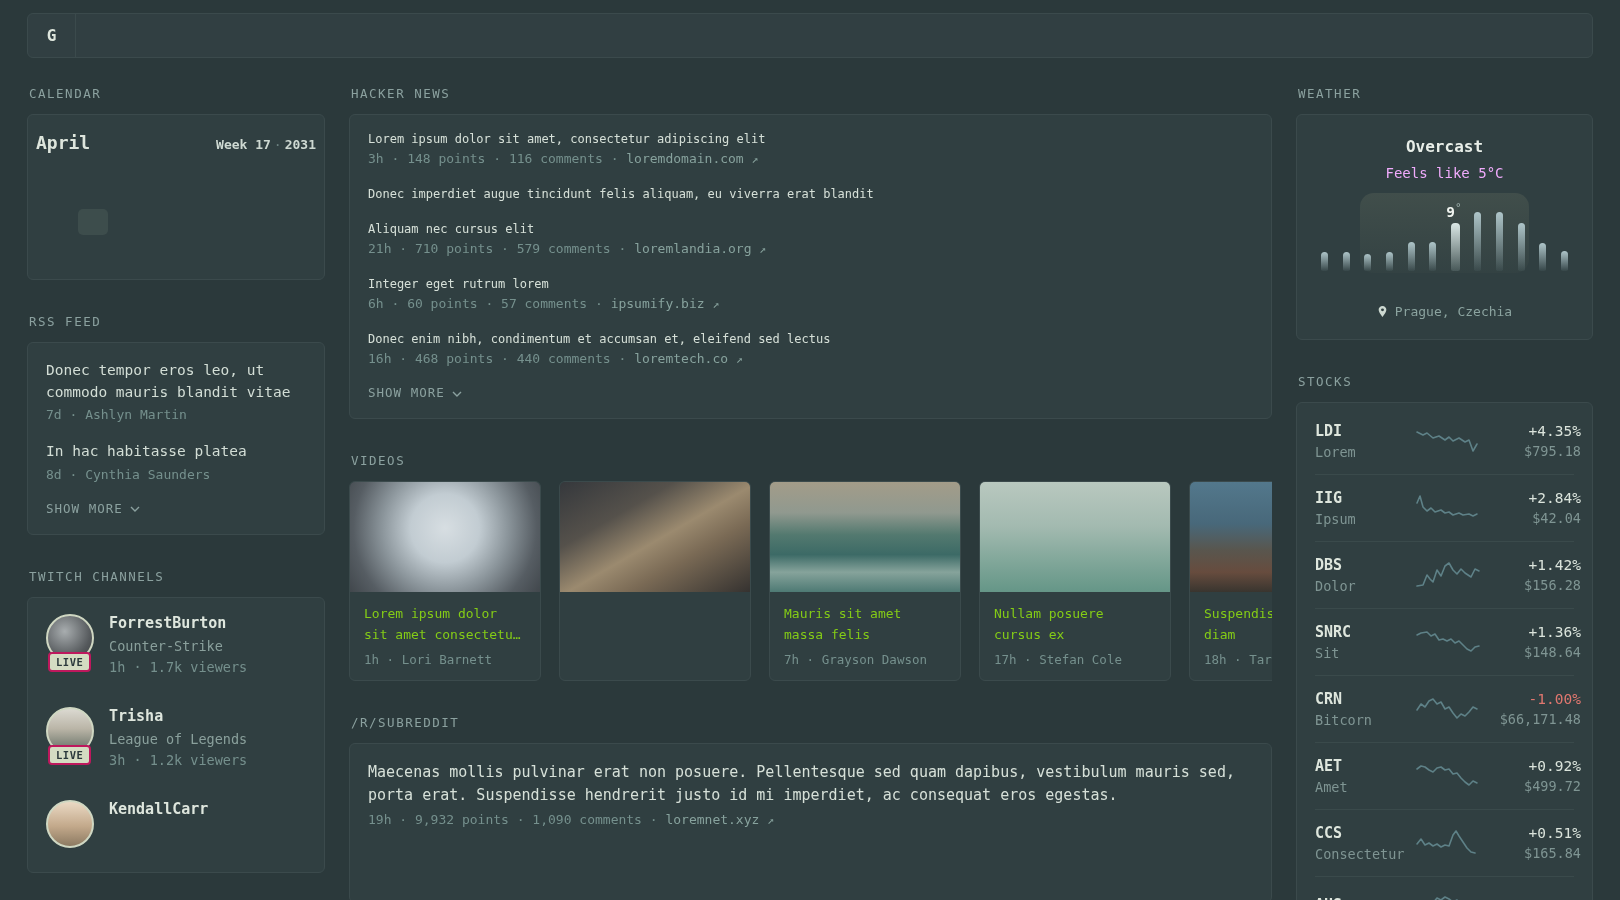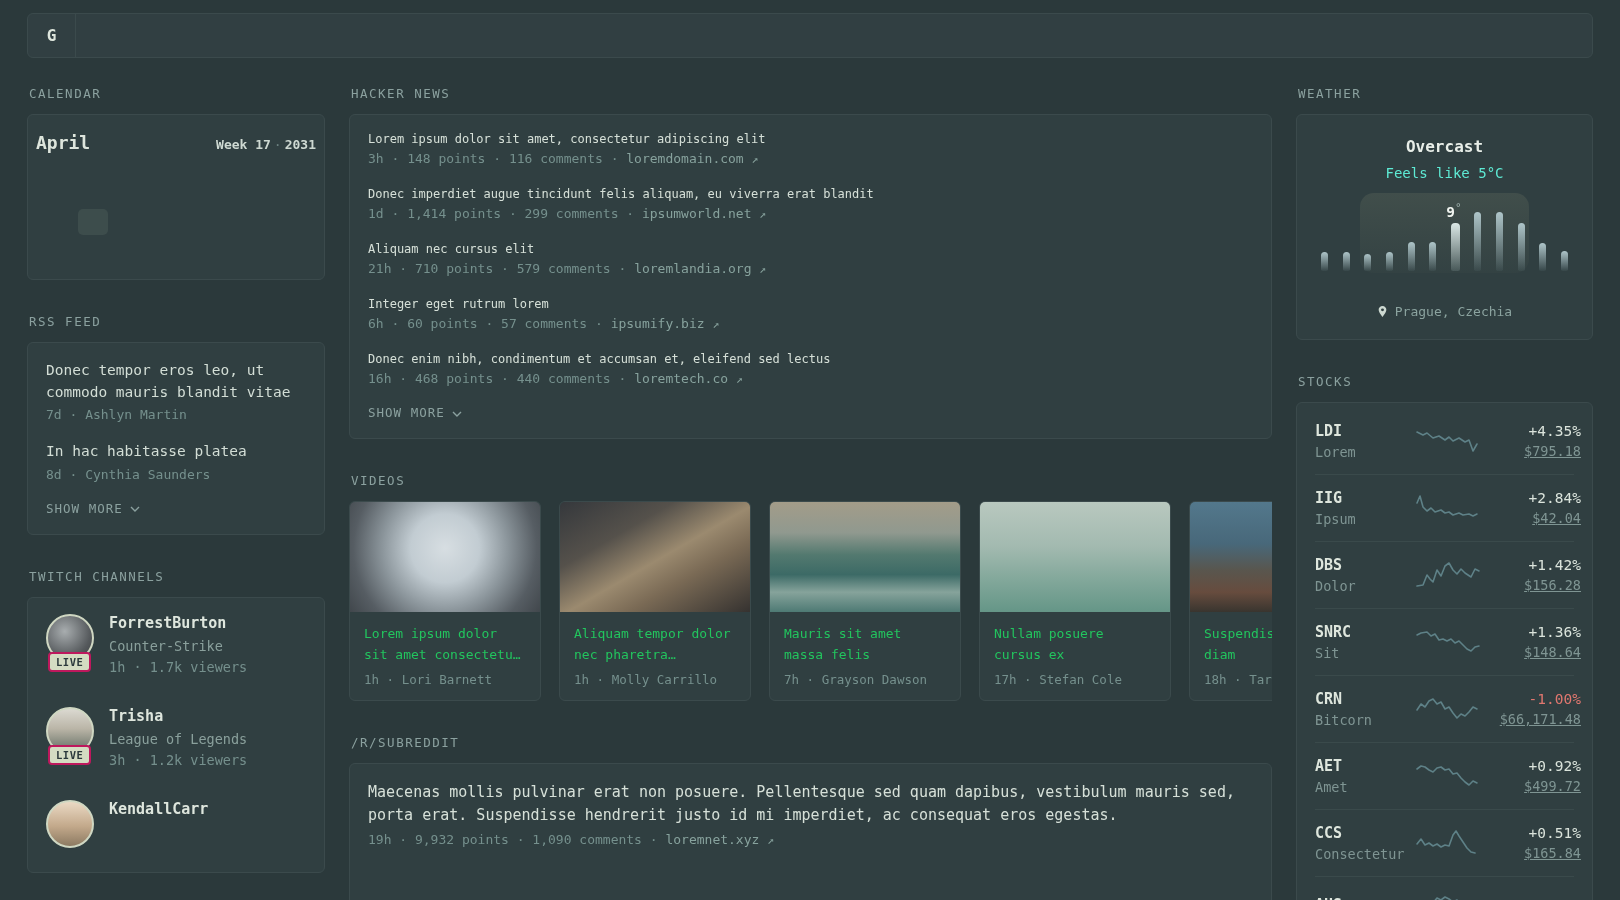--- a/index.html
+++ b/index.html
@@ -90,29 +90,29 @@
   
   .video-row{display:flex;gap:18px;overflow:hidden;}
   .video-card{width:190px;flex:none;background:#303f41;border:1px solid #3b4a4c;border-radius:6px;overflow:hidden;cursor:pointer;}
   .video-thumb{height:110px;}
   .thumb-1{background:radial-gradient(circle at 50% 42%,#d7dee2 0%,#c2ccd2 30%,#8b959b 55%,#565d63 80%,#41474c 100%);}
   .thumb-2{background:linear-gradient(150deg,#35383c 0%,#55514b 30%,#9b8a6f 52%,#7a6a55 68%,#353230 100%);}
   .thumb-3{background:linear-gradient(180deg,#a39c89 0%,#90998f 28%,#53796f 48%,#3c6a66 66%,#86a39b 82%,#4e7a74 100%);}
   .thumb-4{background:linear-gradient(180deg,#b9c8bf 0%,#a3bab0 40%,#83a89b 70%,#659687 100%);}
   .thumb-5{background:linear-gradient(180deg,#53788c 0%,#48687a 38%,#59564e 62%,#674c3e 82%,#39352f 100%);}
   .video-body{padding:11px 14px 13px;}
-  .video-line{font-size:13px;line-height:21px;color:#22c55e;white-space:nowrap;}
+  .video-line{font-size:13px;line-height:21px;color:#84cc16;white-space:nowrap;}
   .video-meta{margin-top:7px;font-size:12.5px;color:#75908d;white-space:nowrap;}
   
   .rd-card{min-height:160px;}
   .rd-title{font-size:15px;line-height:23px;color:#d6e0d8;cursor:pointer;}
   
   .wx-card{padding:22px 18px 20px;text-align:center;}
   .wx-cond{font-size:16px;font-weight:bold;color:#e8eee8;}
-  .wx-feels{margin-top:9px;font-size:14px;color:#5eead4;}
+  .wx-feels{margin-top:9px;font-size:14px;color:#f0abfc;}
   .wx-chart{position:relative;height:98px;margin:12px 4px 0;}
   .wx-daylight{
     position:absolute;top:0;bottom:18px;border-radius:14px;
     background:linear-gradient(180deg,rgba(210,210,160,0.10),rgba(210,210,160,0.02));
   }
   .wx-bars{
     position:absolute;left:2px;right:2px;bottom:20px;height:64px;
     display:flex;justify-content:space-between;align-items:flex-end;
   }
   .wx-bar{width:7px;border-radius:4px 4px 2px 2px;
@@ -134,21 +134,21 @@
   .stock-row{display:flex;align-items:center;padding:14px 0;}
   .stock-row + .stock-row{border-top:1px solid #3a4a4b;}
   .stock-left{width:100px;flex:none;}
   .stock-ticker{font-size:15px;font-weight:bold;color:#dee6dd;}
   .stock-name{margin-top:4px;font-size:13.5px;color:#7f9593;}
   .stock-spark{flex:1;display:flex;justify-content:center;align-items:center;}
   .stock-spark polyline{fill:none;stroke:#5e8187;stroke-width:1.6;stroke-linejoin:round;stroke-linecap:round;}
   .stock-right{width:100px;flex:none;text-align:right;}
   .stock-change{font-size:14.5px;color:#dbe4dc;}
   .stock-change.neg{color:#e0776f;}
-  .stock-price{margin-top:4px;font-size:13.5px;color:#7f9593;text-decoration:underline;}
+  .stock-price{margin-top:4px;font-size:13.5px;color:#7f9593;}
 </style>
 </head>
 <body>
 
 <div class="page">
 
   <header class="topbar">
     <a class="logo">G</a>
     <nav class="tabs" id="tabs">
         <a class="tab active"></a>
@@ -274,21 +274,20 @@
       <section class="widget">
         <h2 class="w-header">HACKER NEWS</h2>
         <div class="card pad-card">
           <div id="hn-list">
               <div class="hn-item">
     <div class="hn-title">Lorem ipsum dolor sit amet, consectetur adipiscing elit</div>
     <div class="meta-line"><span>3h · 148 points · 116 comments</span><span> · </span><a class="domain-link">loremdomain.com</a> <span class="arrow">↗</span></div>
   </div>
               <div class="hn-item">
     <div class="hn-title">Donec imperdiet augue tincidunt felis aliquam, eu viverra erat blandit</div>
-    <div class="meta-line"><span>1d · 1,414 points · 299 comments</span><span> · </span><a class="domain-link">ipsumworld.net</a> <span class="arrow">↗</span></div>
   </div>
               <div class="hn-item">
     <div class="hn-title">Aliquam nec cursus elit</div>
     <div class="meta-line"><span>21h · 710 points · 579 comments</span><span> · </span><a class="domain-link">loremlandia.org</a> <span class="arrow">↗</span></div>
   </div>
               <div class="hn-item">
     <div class="hn-title">Integer eget rutrum lorem</div>
     <div class="meta-line"><span>6h · 60 points · 57 comments</span><span> · </span><a class="domain-link">ipsumify.biz</a> <span class="arrow">↗</span></div>
   </div>
               <div class="hn-item">
@@ -311,25 +310,20 @@
             <div class="video-card">
     <div class="video-thumb thumb-1"></div>
     <div class="video-body">
       <div class="video-line">Lorem ipsum dolor</div>
       <div class="video-line">sit amet consectetu…</div>
       <div class="video-meta">1h · Lori Barnett</div>
     </div>
   </div>
             <div class="video-card">
     <div class="video-thumb thumb-2"></div>
-    <div class="video-body">
-      <div class="video-line">Aliquam tempor dolor</div>
-      <div class="video-line">nec pharetra…</div>
-      <div class="video-meta">1h · Molly Carrillo</div>
-    </div>
   </div>
             <div class="video-card">
     <div class="video-thumb thumb-3"></div>
     <div class="video-body">
       <div class="video-line">Mauris sit amet</div>
       <div class="video-line">massa felis</div>
       <div class="video-meta">7h · Grayson Dawson</div>
     </div>
   </div>
             <div class="video-card">

